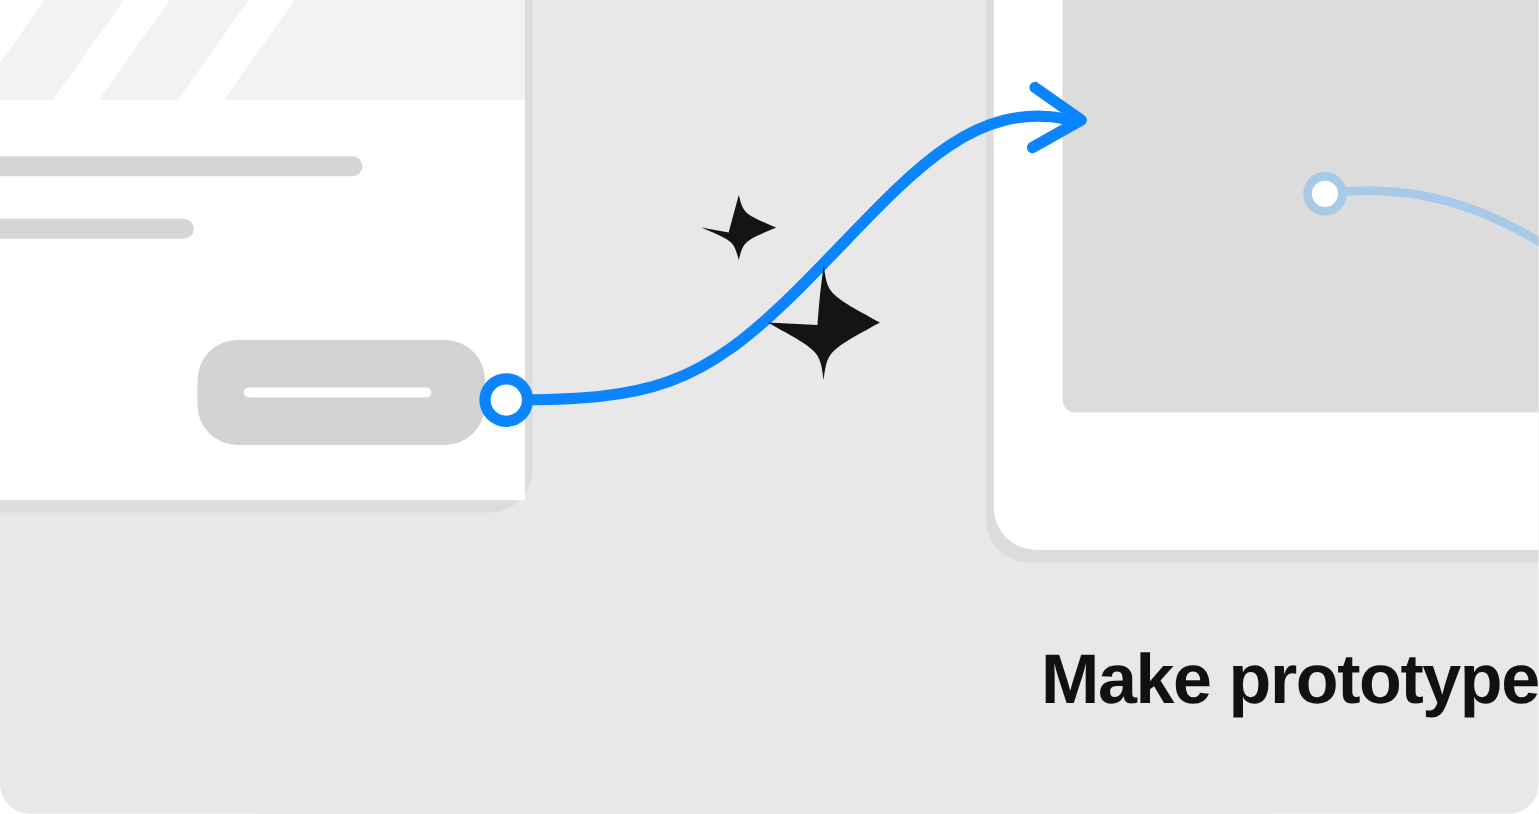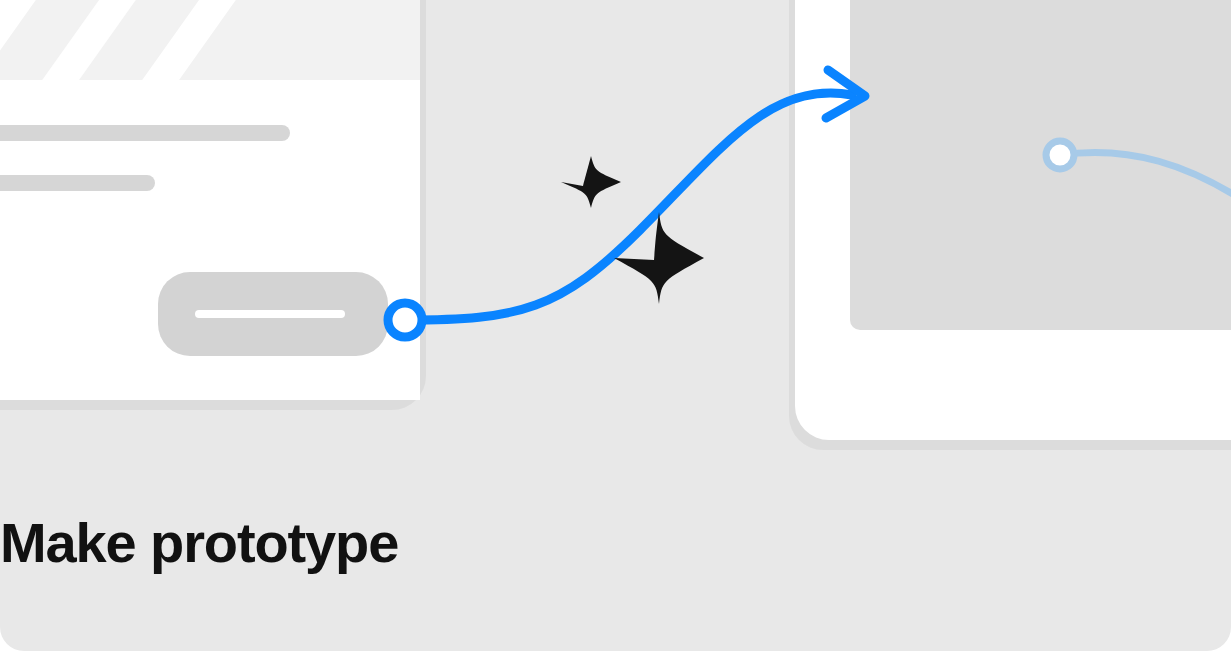--- a/index.html
+++ b/index.html
@@ -22,21 +22,21 @@
   }
   .stage {
     position: absolute;
     inset: 0;
     display: block;
   }
   .title {
     position: absolute;
     left: 0;
     width: 100%;
-    text-align: left;
+    text-align: right;
     top: 510px;
     font-weight: 600;
     font-size: 56px;
     letter-spacing: -0.02em;
     color: #111;
   }
 </style>
 </head>
 <body>
 

